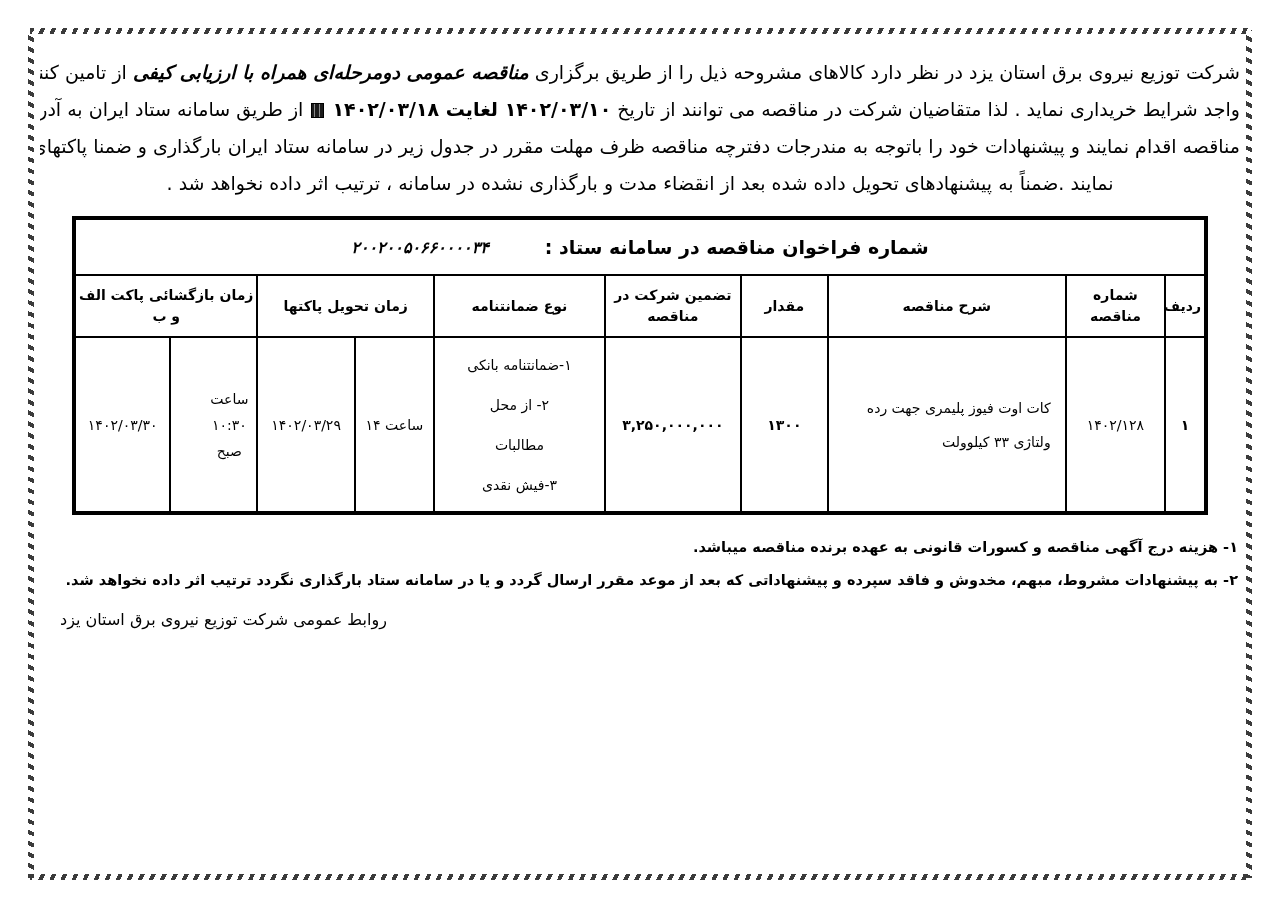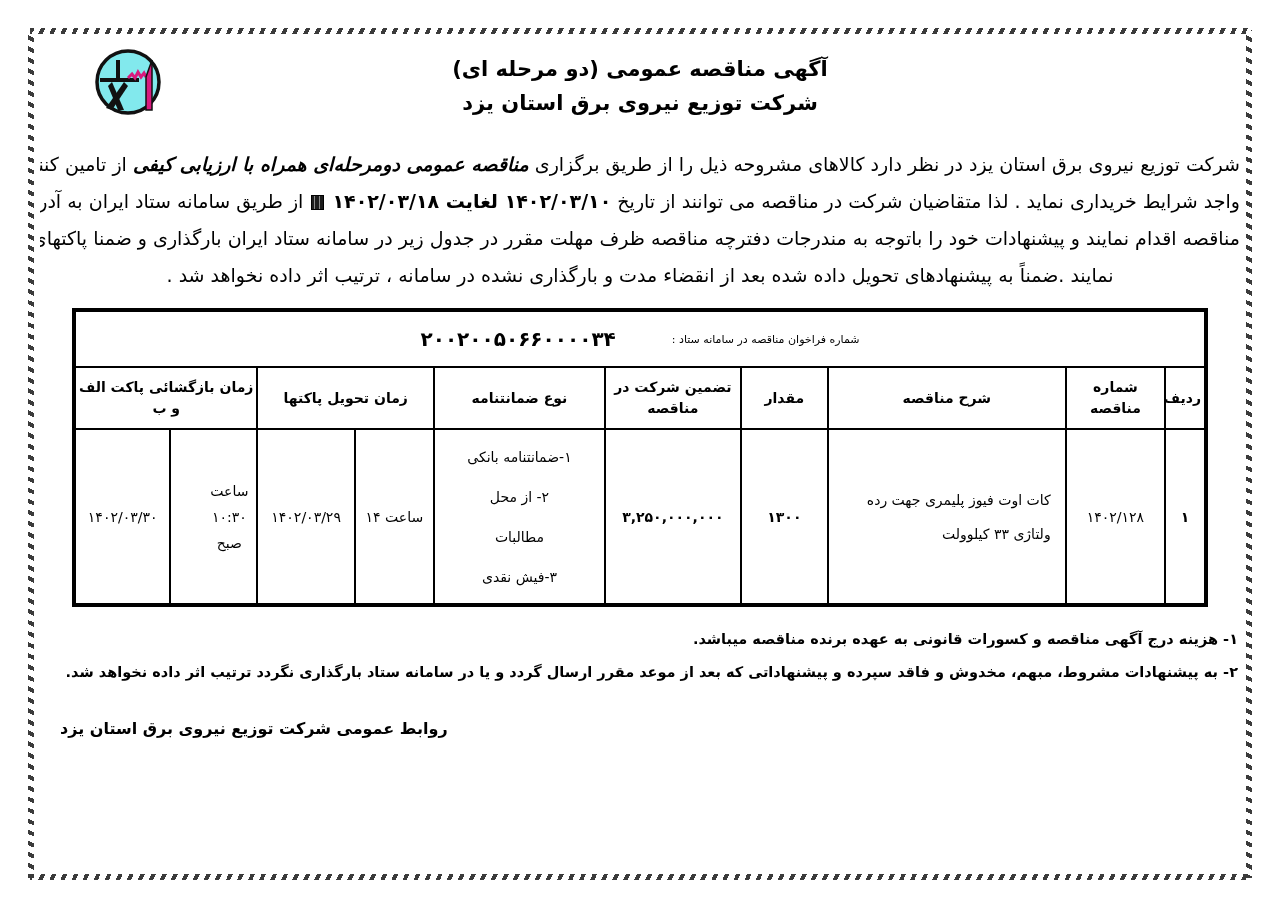--- a/index.html
+++ b/index.html
@@ -35,64 +35,47 @@
   .stamp { display:inline-block; width:13px; height:15px; vertical-align:-2px; margin:0 2px;
            border:1px solid #000;
            background:repeating-linear-gradient(90deg,#1c1c1c 0 2px,#8a8a8a 2px 3px,#1c1c1c 3px 5px); }
 
   table.tender { width:calc(100% - 64px); margin:14px 32px 0; border-collapse:collapse;
                  border:4px solid #000; table-layout:fixed; }
   table.tender td { border:2px solid #000; text-align:center; vertical-align:middle;
                     font-size:14px; padding:2px 3px; overflow:hidden; }
   .callout-td { height:57px; }
   .callout { display:flex; justify-content:center; align-items:center; gap:56px; }
-  .callout-label { font-size:11px; font-weight:normal; }
-  .callout-number { font-size:20px; font-weight:bold; }
+  .callout-label { font-size:19px; font-weight:bold; }
+  .callout-number { font-size:16px; font-weight:bold;font-style:italic; }
   .hdr td { height:62px; font-weight:bold; font-size:14px; line-height:21px; }
   .data td { height:176px; }
   .cell-desc { text-align:right !important; padding-right:14px !important; line-height:34px; }
   .qty { font-size:17px; font-weight:bold; }
   .money { font-size:15px; font-weight:bold; }
   .gtype div { line-height:40px; }
   .hour2 div { line-height:26px;margin-left:31px; }
 
   .notes { margin:16px 2px 0; font-size:14.5px; font-weight:bold; }
   .note { line-height:33px; text-align:right; }
 
-  .signature { margin-top:30px; font-size:16px; font-weight:bold; text-align:left; padding-left:20px; }
+  .signature { margin-top:13px; font-size:16px; font-weight:normal; text-align:left; padding-left:20px; }
 </style>
 </head>
 <body>
 
 <div class="page">
 
   <div class="frame-edge frame-top"></div>
   <div class="frame-edge frame-bottom"></div>
   <div class="frame-edge frame-left"></div>
   <div class="frame-edge frame-right"></div>
 
   <div class="content">
 
-    <div class="masthead">
-      <div class="titles">
-        <div class="title-line">آگهی مناقصه عمومی (دو مرحله ای)</div>
-        <div class="title-line">شرکت توزیع نیروی برق استان یزد</div>
-      </div>
-      <div class="logo-wrap">
-        <svg width="68" height="68" viewBox="0 0 68 68">
-          <circle cx="34" cy="34" r="31" fill="#82e9ed" stroke="#111" stroke-width="3.5"></circle>
-          <path d="M6 30 L45 30 L45 34 L6 34 Z" fill="#111"></path>
-          <path d="M18 34 L30 62 L24 62 L14 38 Z" fill="#111"></path>
-          <path d="M30 34 L12 60 L18 62 L34 38 Z" fill="#111"></path>
-          <path d="M22 12 L26 12 L26 30 L22 30 Z" fill="#111"></path>
-          <polyline points="34,30 38,26 41,30 44,24 47,29 50,25 52,29" fill="none" stroke="#d91a7e" stroke-width="3"></polyline>
-          <path d="M52 29 L52 62 L58 62 L58 12 L52 29 Z" fill="#d91a7e" stroke="#111" stroke-width="1.5"></path>
-        </svg>
-      </div>
-    </div>
 
     <div class="intro">
       <div class="jline">
         <span>شرکت توزیع نیروی برق استان یزد در نظر دارد کالاهای مشروحه ذیل را از طریق برگزاری</span>
         <span class="bi">مناقصه عمومی دومرحله‌ای همراه با ارزیابی کیفی</span>
         <span>از تامین کنندگان دارای تائیدیه از شرکت توانیر و</span>
       </div>
       <div class="jline">
         <span>واجد شرایط خریداری نماید . لذا متقاضیان شرکت در مناقصه می توانند از تاریخ</span>
         <span class="b">۱۴۰۲/۰۳/۱۰ لغایت ۱۴۰۲/۰۳/۱۸</span>

